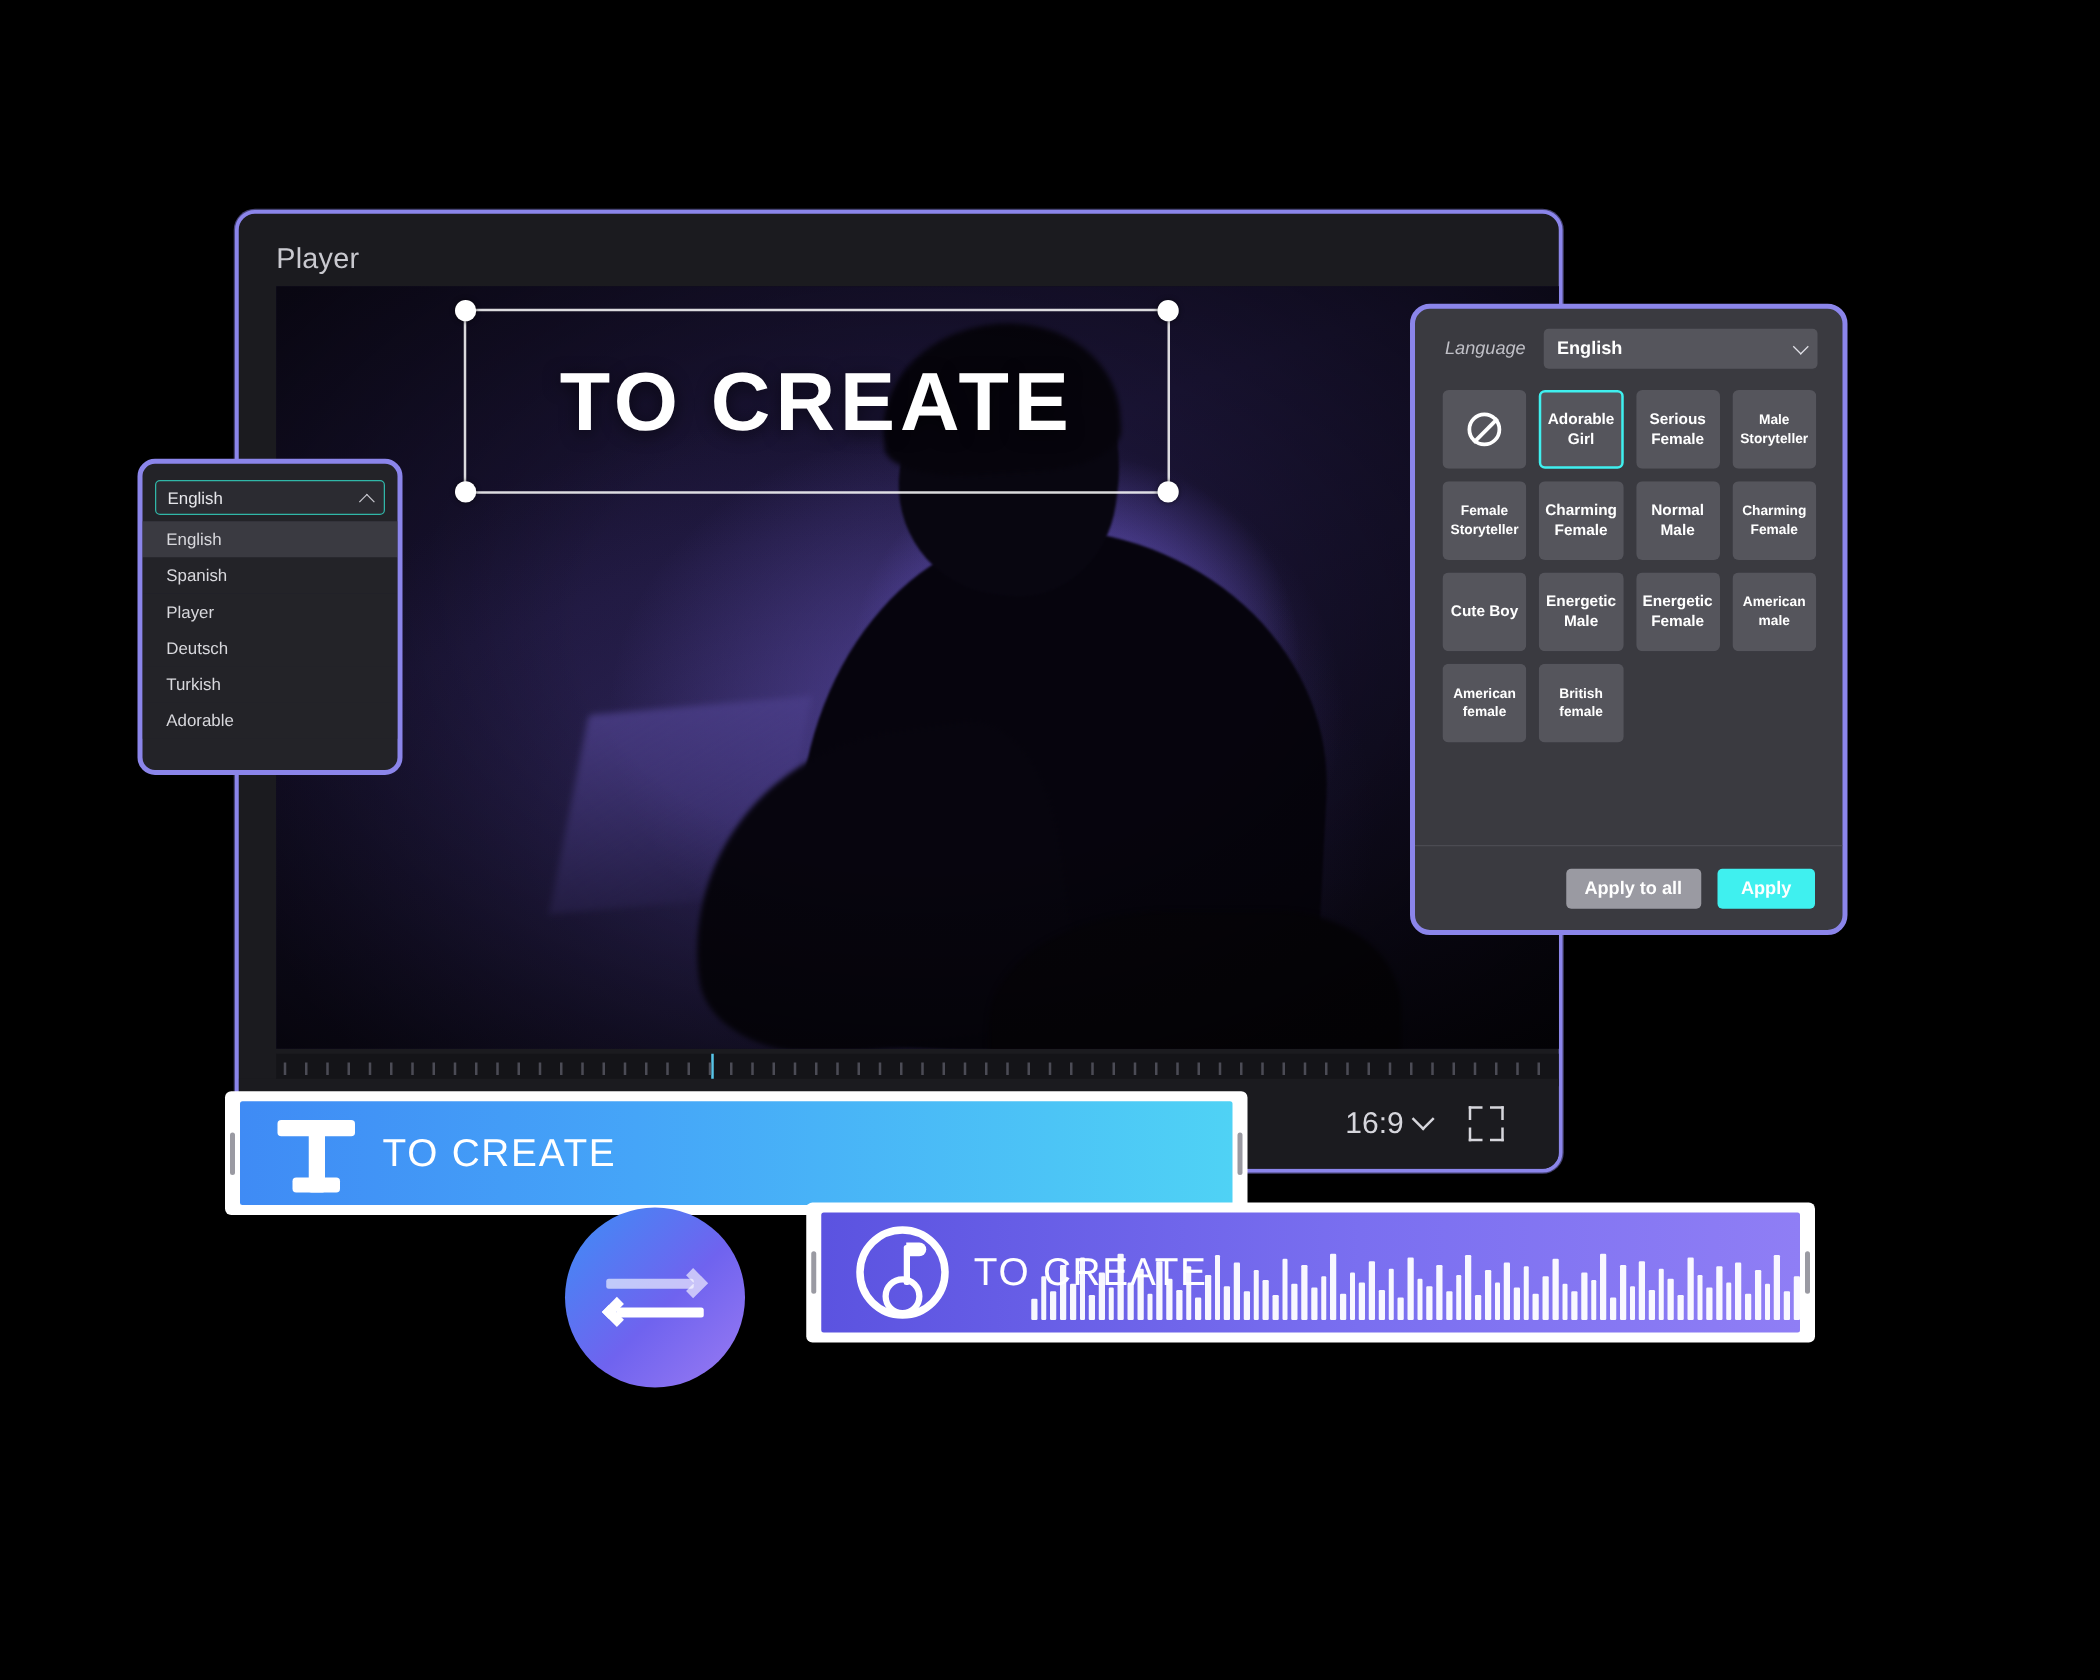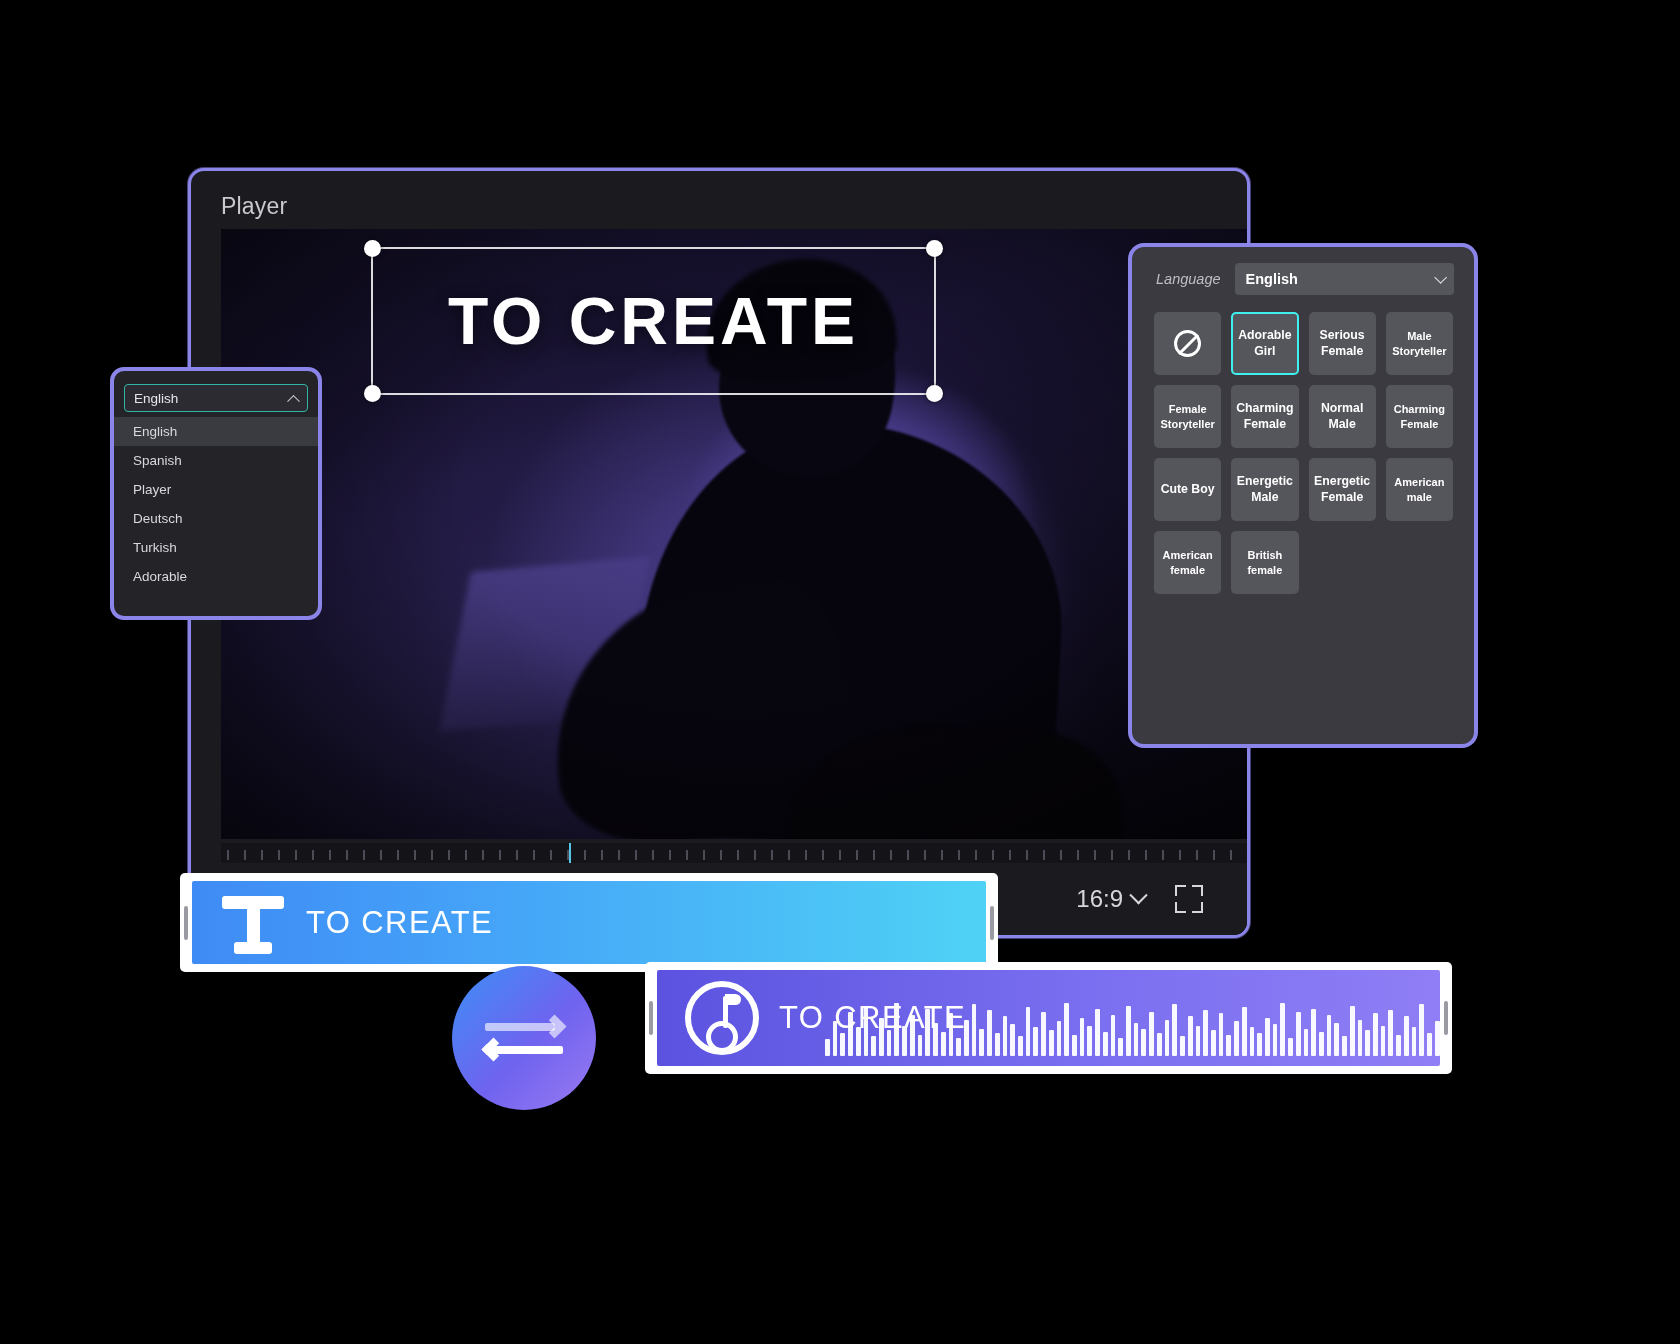--- a/index.html
+++ b/index.html
@@ -388,20 +388,24 @@
         <div class="voice-cell">Normal Male</div>
         <div class="voice-cell small">Charming Female</div>
         <div class="voice-cell">Cute Boy</div>
         <div class="voice-cell">Energetic Male</div>
         <div class="voice-cell">Energetic Female</div>
         <div class="voice-cell small">American male</div>
         <div class="voice-cell small">American female</div>
         <div class="voice-cell small">British female</div>
       </div>
 
+    <div id="tts-footer">
+      <button id="apply-all-btn">Apply to all</button>
+      <button id="apply-btn">Apply</button>
+    </div>
   </div>
 
   <div id="text-clip" class="clip-wrap">
     <div class="clip-grip">
         <b></b>
       </div>
     <div class="clip-body">
       <span class="t-icon">
         <i class="bar"></i>
           <i class="stem"></i>

